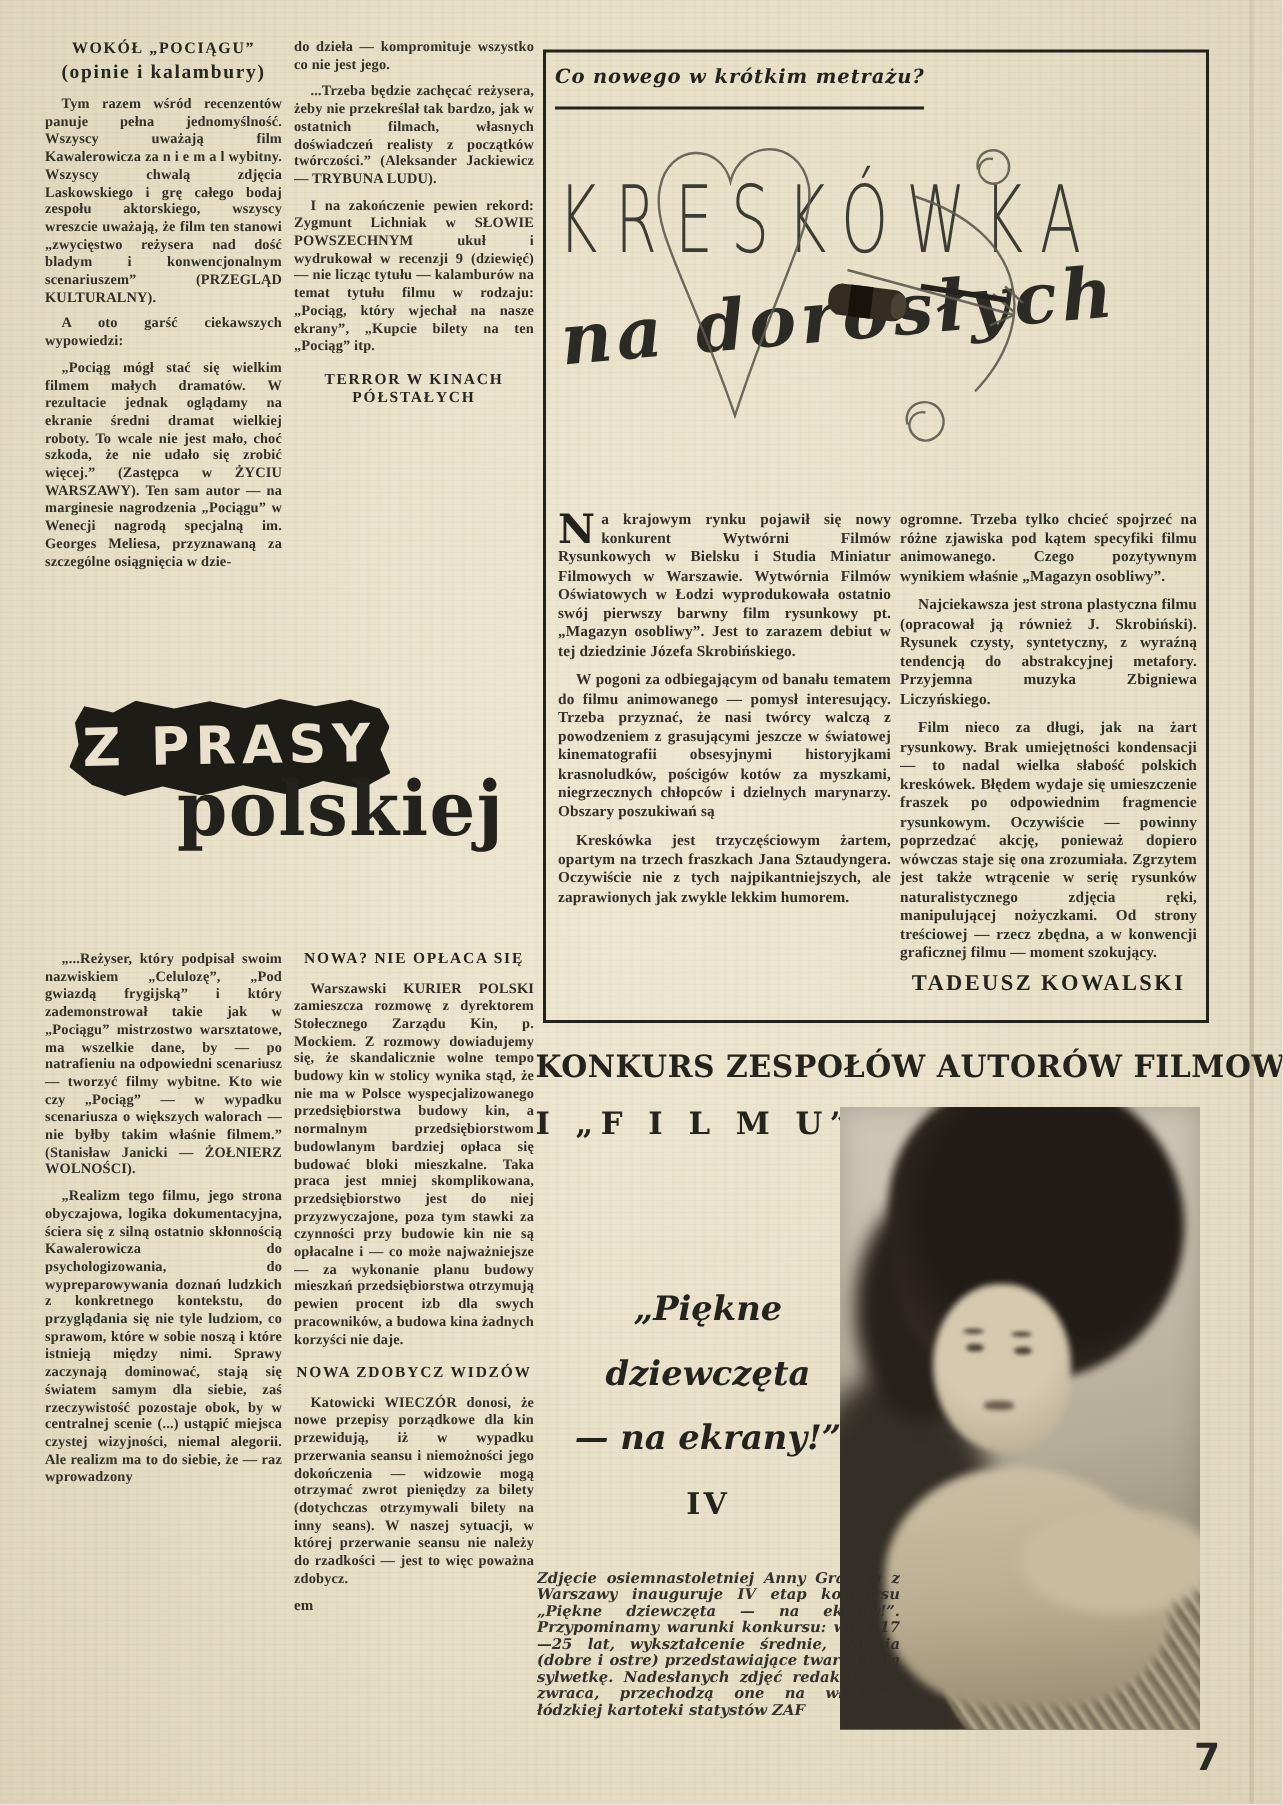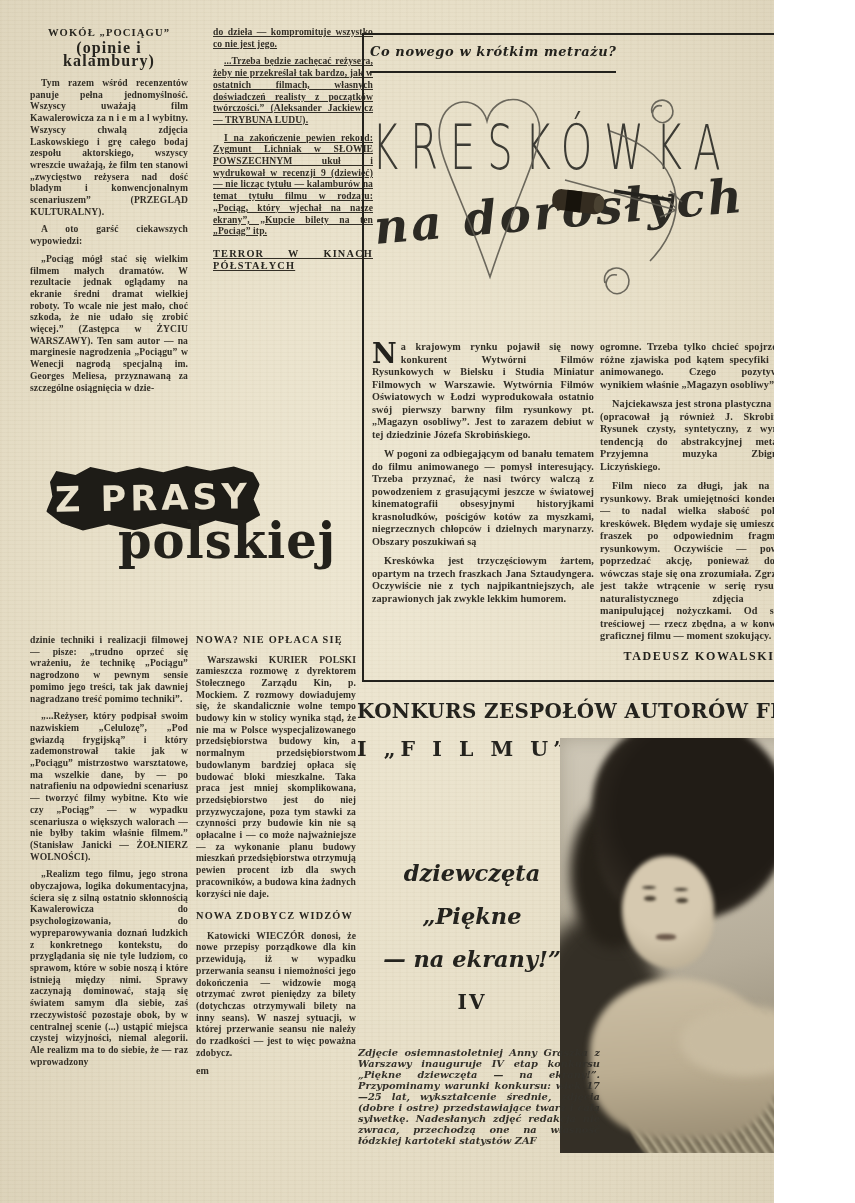--- a/index.html
+++ b/index.html
@@ -1,17 +1,17 @@
 <!DOCTYPE html>
 <html><head>
 <meta charset="utf-8">
 <style>
   html,body{margin:0;padding:0;}
   #page{
-    position:relative; width:774px; height:1203px; overflow:hidden;
+    position:relative; width:855px; height:1203px; overflow:hidden;
     background:
       radial-gradient(ellipse at 50% 45%, rgba(255,252,240,0.25) 0%, rgba(0,0,0,0) 55%, rgba(120,98,58,0.10) 100%),
       repeating-linear-gradient(180deg, rgba(150,130,95,0.05) 0 1px, rgba(0,0,0,0) 1px 4px),
       repeating-linear-gradient(90deg, rgba(150,130,95,0.03) 0 2px, rgba(0,0,0,0) 2px 7px),
       #e8e0c9;
     font-family:"Liberation Serif", serif;
     color:#2f2d26;
   }
   .abs{position:absolute;}
   .col{
@@ -19,21 +19,21 @@
     font-weight:bold; font-size:9.6px; line-height:11.7px;
     letter-spacing:0.1px; color:#332f27; overflow:hidden;
   }
   .col p{margin:0 0 6px 0; text-indent:11px;}
   .col p.noindent{text-indent:0;}
   .headline{
     text-align:center; font-weight:bold; font-size:10.6px; line-height:13px;
     letter-spacing:1.1px; color:#27251f; margin:0 0 7px 0;
   }
   .subhead{
-    font-weight:bold; font-size:10.3px; line-height:12.5px;
+    text-align:center; font-weight:bold; font-size:10.3px; line-height:12.5px;
     letter-spacing:1.2px; color:#27251f; margin:11px 0 7px 0;
   }
   .sig{ text-align:left; font-weight:bold; font-size:10px; padding-right:14px; }
 
   
   .logo-block{
     left:46px; top:466px; width:214px; height:64px;
     background:#1e1c17; transform:rotate(-1deg);
     clip-path:polygon(2% 22%,5% 5%,14% 12%,21% 0%,33% 9%,44% 2%,55% 10%,66% 1%,77% 9%,88% 3%,97% 13%,100% 32%,97% 55%,100% 80%,91% 96%,79% 87%,67% 100%,54% 90%,41% 100%,29% 90%,17% 99%,7% 87%,0% 68%,3% 45%);
     display:flex; align-items:center; justify-content:center;
@@ -77,21 +77,21 @@
     text-align:justify; font-weight:bold; font-size:10.2px; line-height:12.5px;
     letter-spacing:0.1px; color:#322f27; overflow:hidden;
   }
   .boxcol p{margin:0 0 7px 0; text-indent:12px;}
   .boxcol p.first{text-indent:0;}
   .dropcap{
     float:left; font-family:"DejaVu Serif", serif; font-weight:bold;
     font-size:27px; line-height:23px; padding:1px 4px 0 0; color:#23221d;
   }
   .author{
-    text-align:center; font-weight:bold; font-size:12px;
+    text-align:center; font-weight:bold; font-size:15px;
     letter-spacing:1.6px; color:#23221d; margin-top:5px;
   }
 
   
   .contest-h1{
     left:357px; top:699px; width:460px;
     font-family:"DejaVu Serif", serif; font-weight:bold;
     font-size:20.5px; letter-spacing:0.4px; color:#24231e; white-space:nowrap;
     transform:scaleX(0.97); transform-origin:left center;
   }
@@ -169,38 +169,37 @@
   }
   svg.doodles{ pointer-events:none; }
 </style>
 </head>
 <body>
 
 <div id="page">
 
   <div class="abs col" style="left:30px; top:26px; width:158px; height:434px;">
     <div class="headline" style="margin-bottom:2px">WOKÓŁ „POCIĄGU”</div>
-    <div class="headline" style="font-size:16px; margin-bottom:10px">(opinie i kalambury)</div>
+    <div class="headline" style="font-size:13px; margin-bottom:10px">(opinie i kalambury)</div>
     <p>Tym razem wśród recenzentów panuje pełna jednomyślność. Wszyscy uważają film Kawalerowicza za n i e m a l wybitny. Wszyscy chwalą zdjęcia Laskowskiego i grę całego bodaj zespołu aktorskiego, wszyscy wreszcie uważają, że film ten stanowi „zwycięstwo reżysera nad dość bladym i konwencjonalnym scenariuszem” (PRZEGLĄD KULTURALNY).</p>
     <p>A oto garść ciekawszych wypowiedzi:</p>
     <p>„Pociąg mógł stać się wielkim filmem małych dramatów. W rezultacie jednak oglądamy na ekranie średni dramat wielkiej roboty. To wcale nie jest mało, choć szkoda, że nie udało się zrobić więcej.” (Zastępca w ŻYCIU WARSZAWY). Ten sam autor — na marginesie nagrodzenia „Pociągu” w Wenecji nagrodą specjalną im. Georges Meliesa, przyznawaną za szczególne osiągnięcia w dzie-</p>
   </div>
 
   <div class="abs logo-block">
     <span class="logo-line1">Z PRASY</span>
   </div>
   <div class="abs logo-line2">polskiej</div>
 
   <div class="abs col" style="left:30px; top:634px; width:158px; height:566px;">
-    <p class="noindent">dzinie techniki i realizacji filmowej — pisze: „trudno oprzeć się wrażeniu, że technikę „Pociągu” nagrodzono w pewnym sensie pomimo jego treści, tak jak dawniej nagradzano treść pomimo techniki”.</p>
     <p>„...Reżyser, który podpisał swoim nazwiskiem „Celulozę”, „Pod gwiazdą frygijską” i który zademonstrował takie jak w „Pociągu” mistrzostwo warsztatowe, ma wszelkie dane, by — po natrafieniu na odpowiedni scenariusz — tworzyć filmy wybitne. Kto wie czy „Pociąg” — w wypadku scenariusza o większych walorach — nie byłby takim właśnie filmem.” (Stanisław Janicki — ŻOŁNIERZ WOLNOŚCI).</p>
     <p>„Realizm tego filmu, jego strona obyczajowa, logika dokumentacyjna, ściera się z silną ostatnio skłonnością Kawalerowicza do psychologizowania, do wypreparowywania doznań ludzkich z konkretnego kontekstu, do przyglądania się nie tyle ludziom, co sprawom, które w sobie noszą i które istnieją między nimi. Sprawy zaczynają dominować, stają się światem samym dla siebie, zaś rzeczywistość pozostaje obok, by w centralnej scenie (...) ustąpić miejsca czystej wizyjności, niemal alegorii. Ale realizm ma to do siebie, że — raz wprowadzony</p>
   </div>
 
-  <div class="abs col" style="left:213px; top:26px; width:160px; height:434px;text-decoration:underline;">
+  <div class="abs col" style="left:196px; top:26px; width:160px; height:434px;">
     <p class="noindent">do dzieła — kompromituje wszystko co nie jest jego.</p>
     <p>...Trzeba będzie zachęcać reżysera, żeby nie przekreślał tak bardzo, jak w ostatnich filmach, własnych doświadczeń realisty z początków twórczości.” (Aleksander Jackiewicz — TRYBUNA LUDU).</p>
     <p>I na zakończenie pewien rekord: Zygmunt Lichniak w SŁOWIE POWSZECHNYM ukuł i wydrukował w recenzji 9 (dziewięć) — nie licząc tytułu — kalamburów na temat tytułu filmu w rodzaju: „Pociąg, który wjechał na nasze ekrany”, „Kupcie bilety na ten „Pociąg” itp.</p>
     <div class="subhead">TERROR W KINACH PÓŁSTAŁYCH</div>
   </div>
 
   <div class="abs col" style="left:196px; top:630px; width:160px; height:540px;">
     <div class="subhead" style="margin-top:4px">NOWA? NIE OPŁACA SIĘ</div>
     <p>Warszawski KURIER POLSKI zamieszcza rozmowę z dyrektorem Stołecznego Zarządu Kin, p. Mockiem. Z rozmowy dowiadujemy się, że skandalicznie wolne tempo budowy kin w stolicy wynika stąd, że nie ma w Polsce wyspecjalizowanego przedsiębiorstwa budowy kin, a normalnym przedsiębiorstwom budowlanym bardziej opłaca się budować bloki mieszkalne. Taka praca jest mniej skomplikowana, przedsiębiorstwo jest do niej przyzwyczajone, poza tym stawki za czynności przy budowie kin nie są opłacalne i — co może najważniejsze — za wykonanie planu budowy mieszkań przedsiębiorstwa otrzymują pewien procent izb dla swych pracowników, a budowa kina żadnych korzyści nie daje.</p>
     <div class="subhead">NOWA ZDOBYCZ WIDZÓW</div>
@@ -240,22 +239,22 @@
     <p class="first">ogromne. Trzeba tylko chcieć spojrzeć na różne zjawiska pod kątem specyfiki filmu animowanego. Czego pozytywnym wynikiem właśnie „Magazyn osobliwy”.</p>
     <p>Najciekawsza jest strona plastyczna filmu (opracował ją również J. Skrobiński). Rysunek czysty, syntetyczny, z wyraźną tendencją do abstrakcyjnej metafory. Przyjemna muzyka Zbigniewa Liczyńskiego.</p>
     <p>Film nieco za długi, jak na żart rysunkowy. Brak umiejętności kondensacji — to nadal wielka słabość polskich kreskówek. Błędem wydaje się umieszczenie fraszek po odpowiednim fragmencie rysunkowym. Oczywiście — powinny poprzedzać akcję, ponieważ dopiero wówczas staje się ona zrozumiała. Zgrzytem jest także wtrącenie w serię rysunków naturalistycznego zdjęcia ręki, manipulującej nożyczkami. Od strony treściowej — rzecz zbędna, a w konwencji graficznej filmu — moment szokujący.</p>
     <div class="author">TADEUSZ KOWALSKI</div>
   </div>
 
   <div class="abs contest-h1">KONKURS ZESPOŁÓW AUTORÓW FILMOWYCH</div>
   <div class="abs contest-h2">I „F I L M U”</div>
 
   <div class="abs quote">
+    <div>„Piękne</div>
     <div>dziewczęta</div>
-    <div>„Piękne</div>
     <div>— na ekrany!”</div>
     <div class="roman">IV</div>
   </div>
 
   <div class="abs photo" title="czarno-białe zdjęcie portretowe dziewczyny">
     <div class="ph-darkside"></div>
     <div class="ph-grass"></div>
     <div class="ph-chest"></div>
     <div class="ph-shoulder"></div>
     <div class="ph-hair2"></div>

